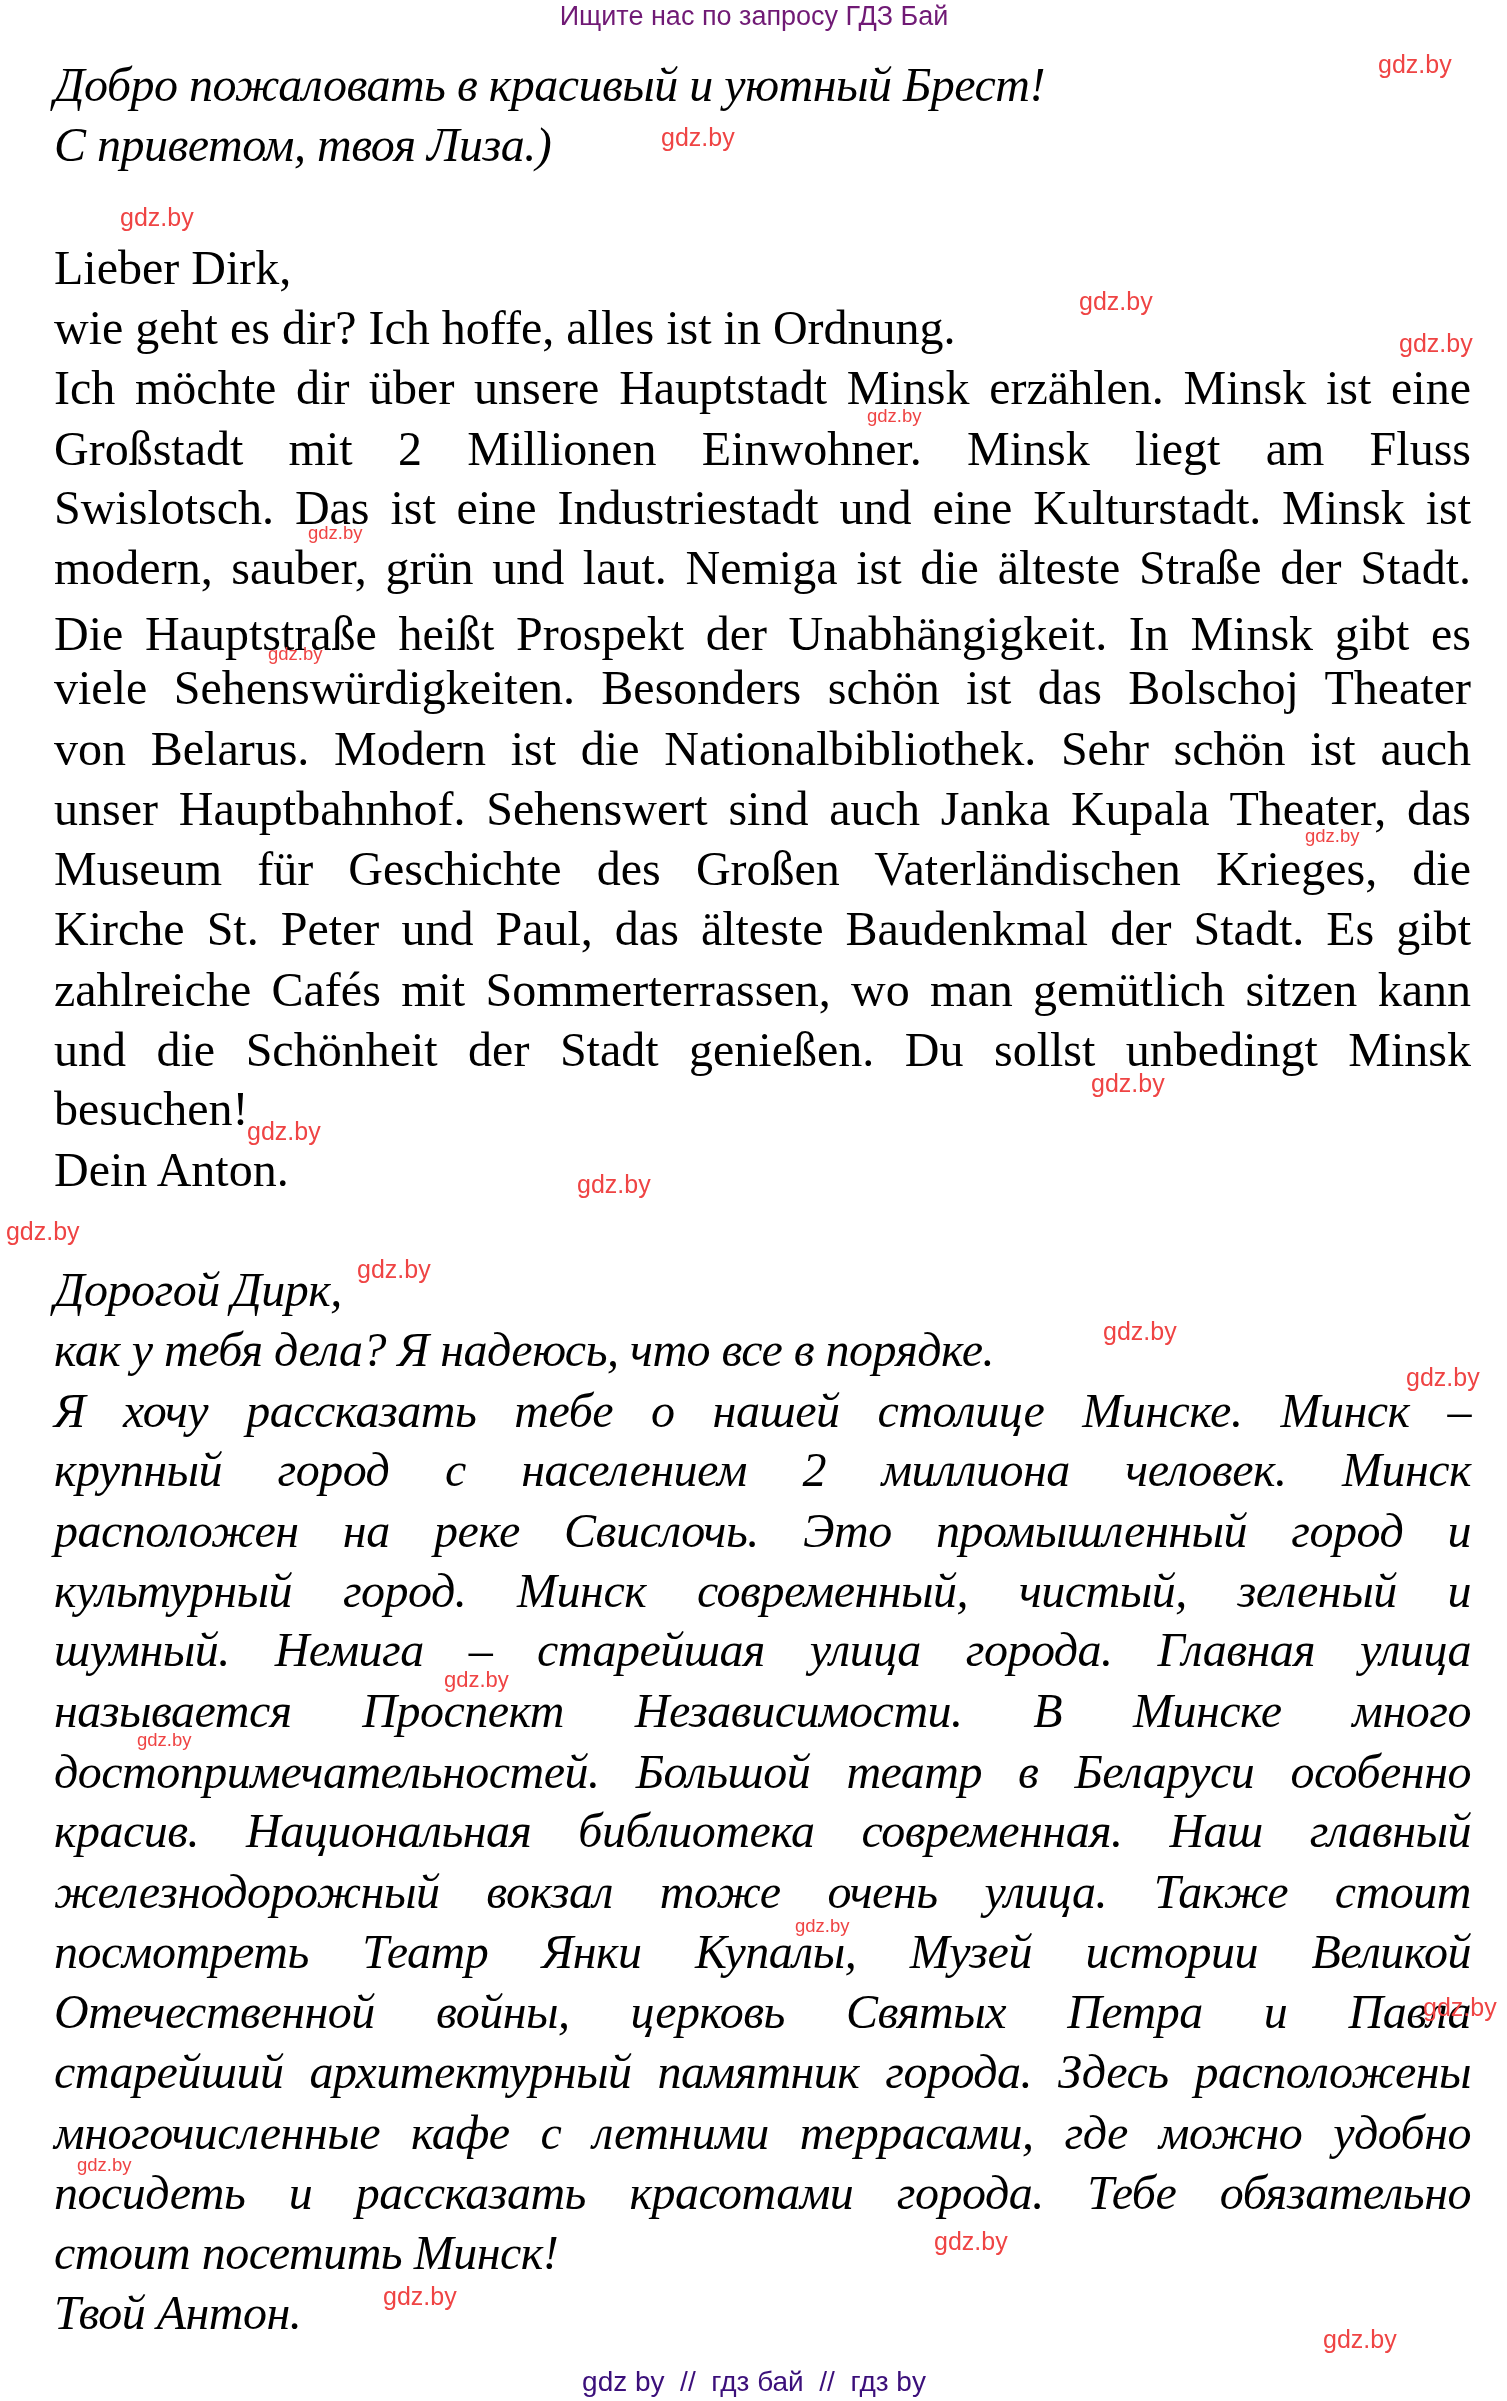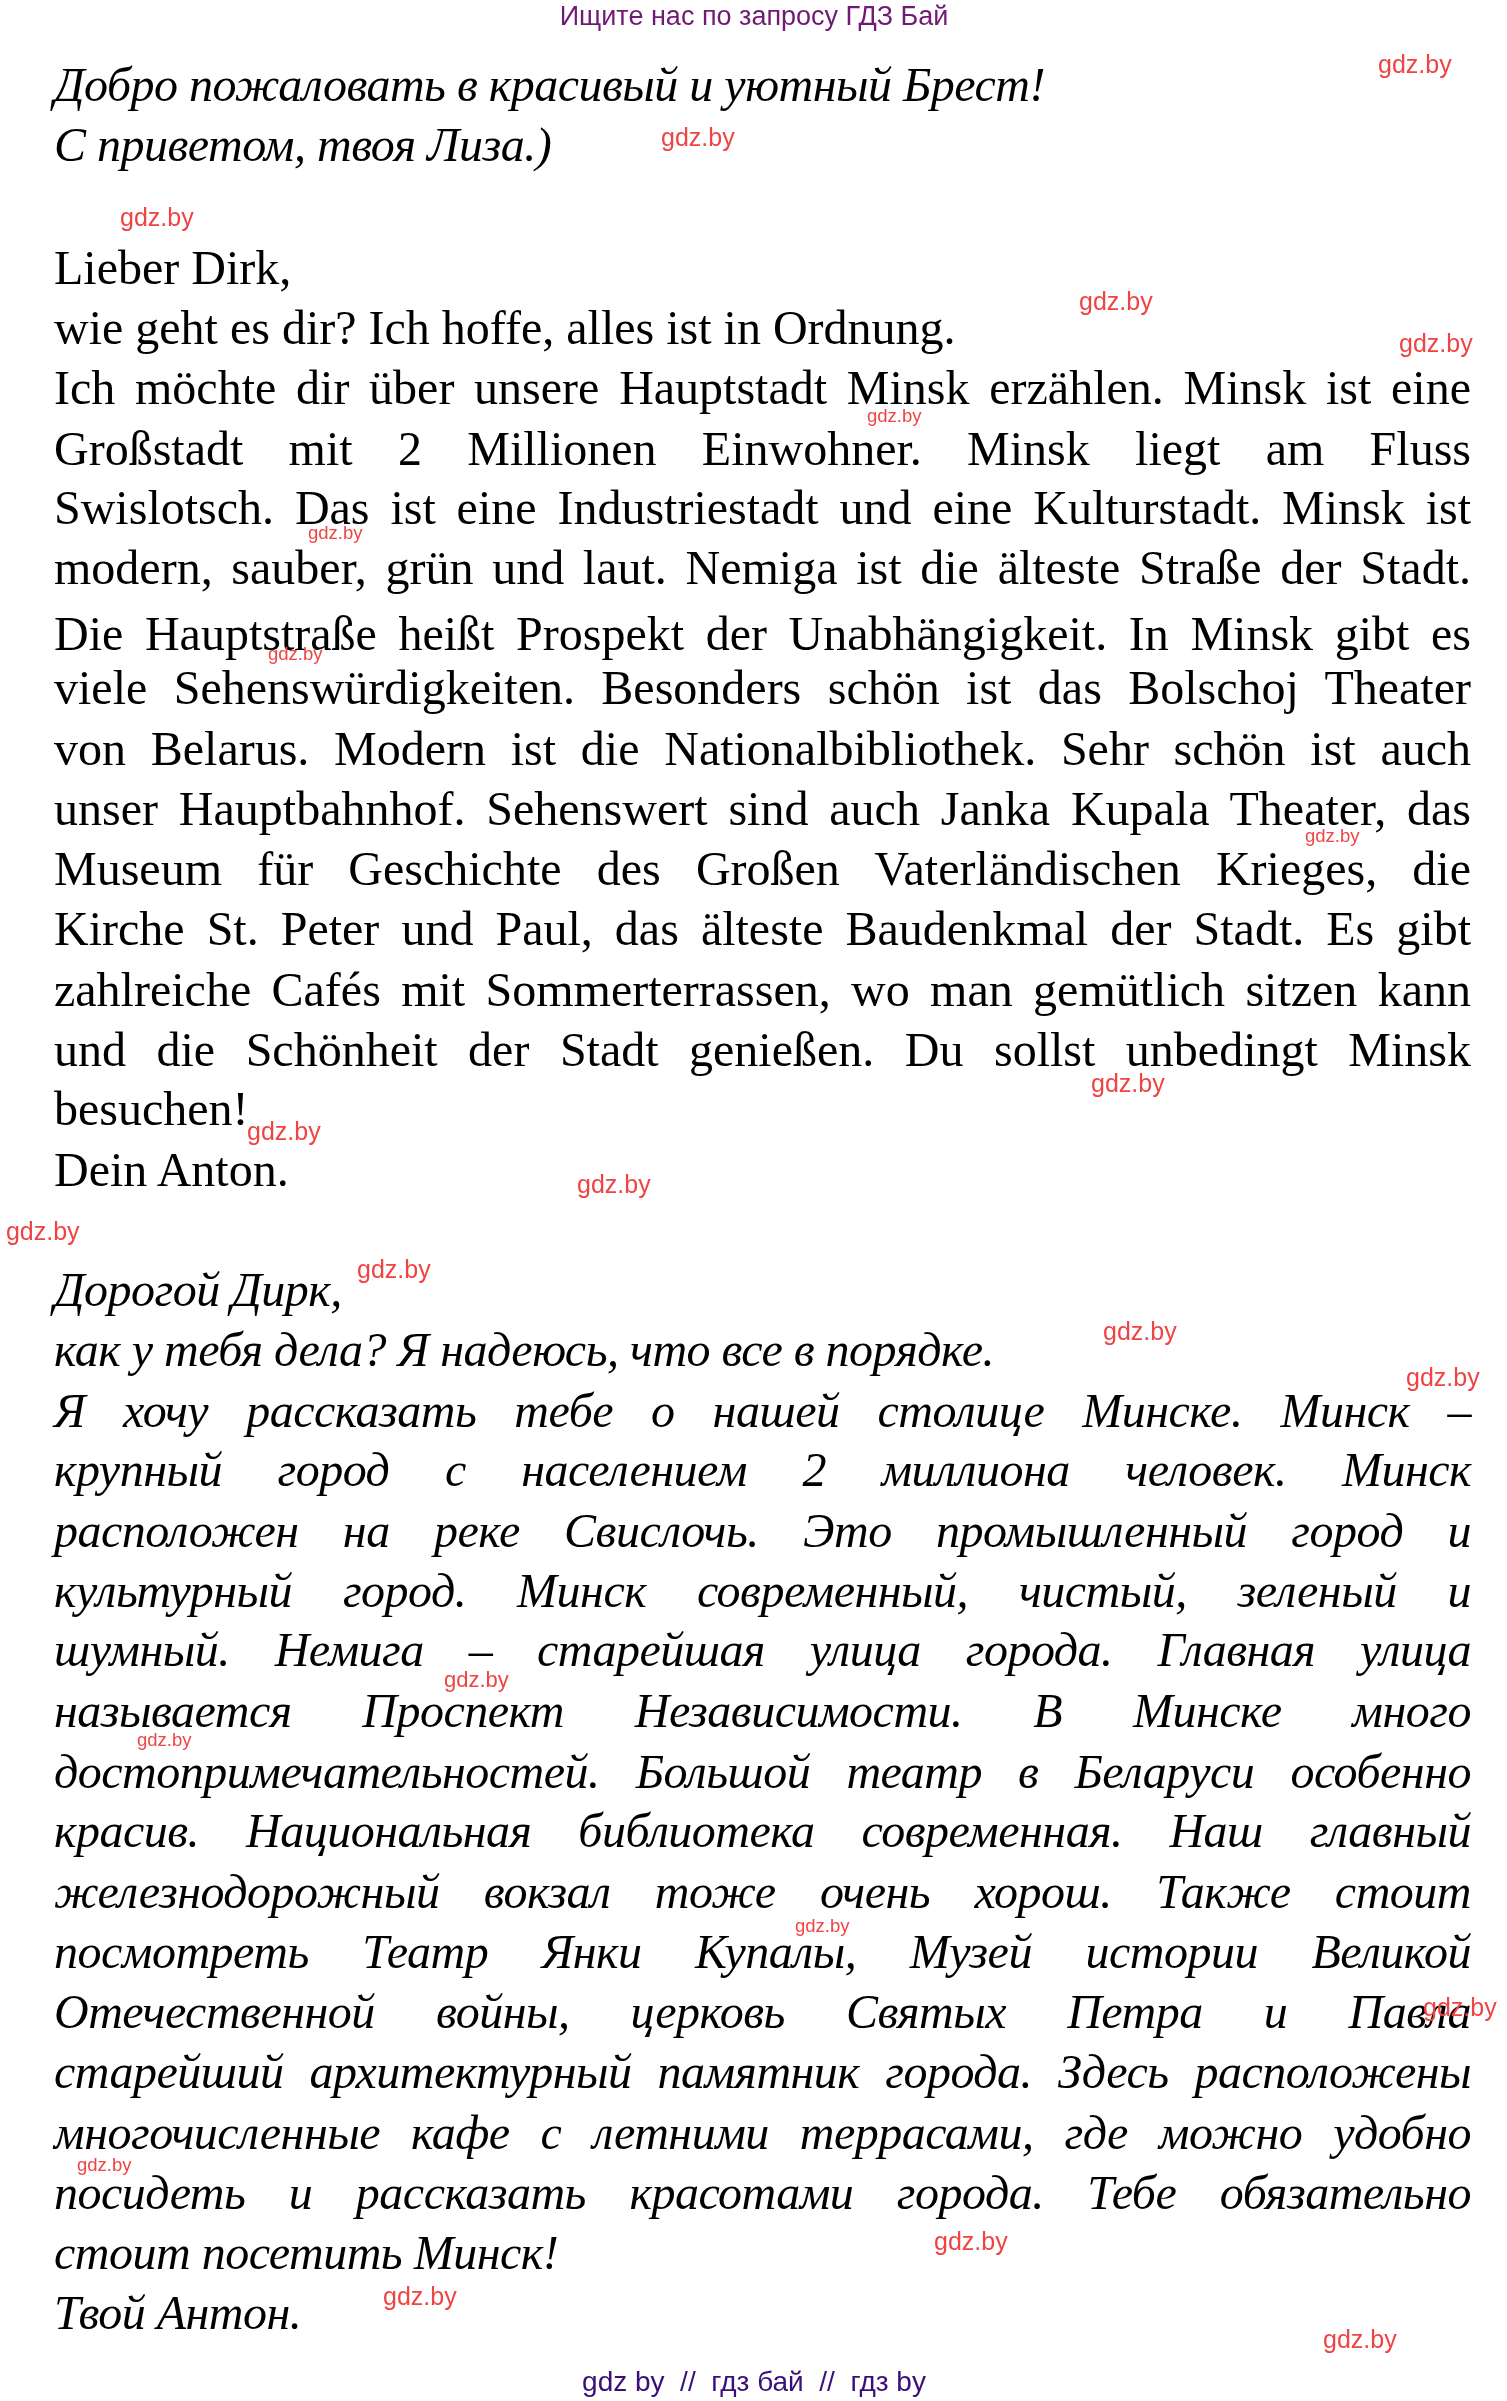--- a/index.html
+++ b/index.html
@@ -46,21 +46,21 @@
 <div class="line ru" style="top:1264px;">Дорогой Дирк,</div>
 <div class="line ru" style="top:1324px;">как у тебя дела? Я надеюсь, что все в порядке.</div>
 <div class="line ru j" style="top:1385px;">Я хочу рассказать тебе о нашей столице Минске. Минск –</div>
 <div class="line ru j" style="top:1444px;">крупный город с населением 2 миллиона человек. Минск</div>
 <div class="line ru j" style="top:1505px;">расположен на реке Свислочь. Это промышленный город и</div>
 <div class="line ru j" style="top:1565px;">культурный город. Минск современный, чистый, зеленый и</div>
 <div class="line ru j" style="top:1624px;">шумный. Немига – старейшая улица города. Главная улица</div>
 <div class="line ru j" style="top:1685px;">называется Проспект Независимости. В Минске много</div>
 <div class="line ru j" style="top:1746px;">достопримечательностей. Большой театр в Беларуси особенно</div>
 <div class="line ru j" style="top:1805px;">красив. Национальная библиотека современная. Наш главный</div>
-<div class="line ru j" style="top:1866px;">железнодорожный вокзал тоже очень хорош. Также стоит</div>
+<div class="line ru j" style="top:1866px;">железнодорожный вокзал тоже очень улица. Также стоит</div>
 <div class="line ru j" style="top:1926px;">посмотреть Театр Янки Купалы, Музей истории Великой</div>
 <div class="line ru j" style="top:1986px;">Отечественной войны, церковь Святых Петра и Павла</div>
 <div class="line ru j" style="top:2046px;">старейший архитектурный памятник города. Здесь расположены</div>
 <div class="line ru j" style="top:2107px;">многочисленные кафе с летними террасами, где можно удобно</div>
 <div class="line ru j" style="top:2167px;">посидеть и рассказать красотами города. Тебе обязательно</div>
 <div class="line ru" style="top:2227px;">стоит посетить Минск!</div>
 <div class="line ru" style="top:2287px;">Твой Антон.</div>
 
 <span class="wm big" style="left:1378px; top:52px;">gdz.by</span>
 <span class="wm big" style="left:661px;  top:125px;">gdz.by</span>

